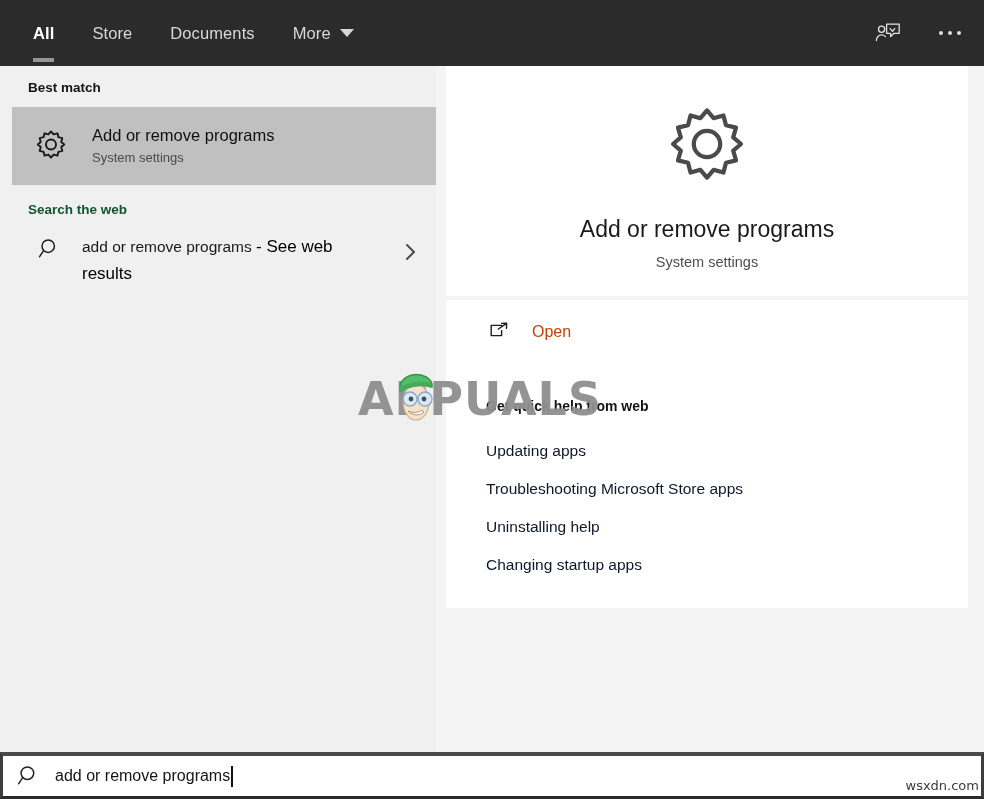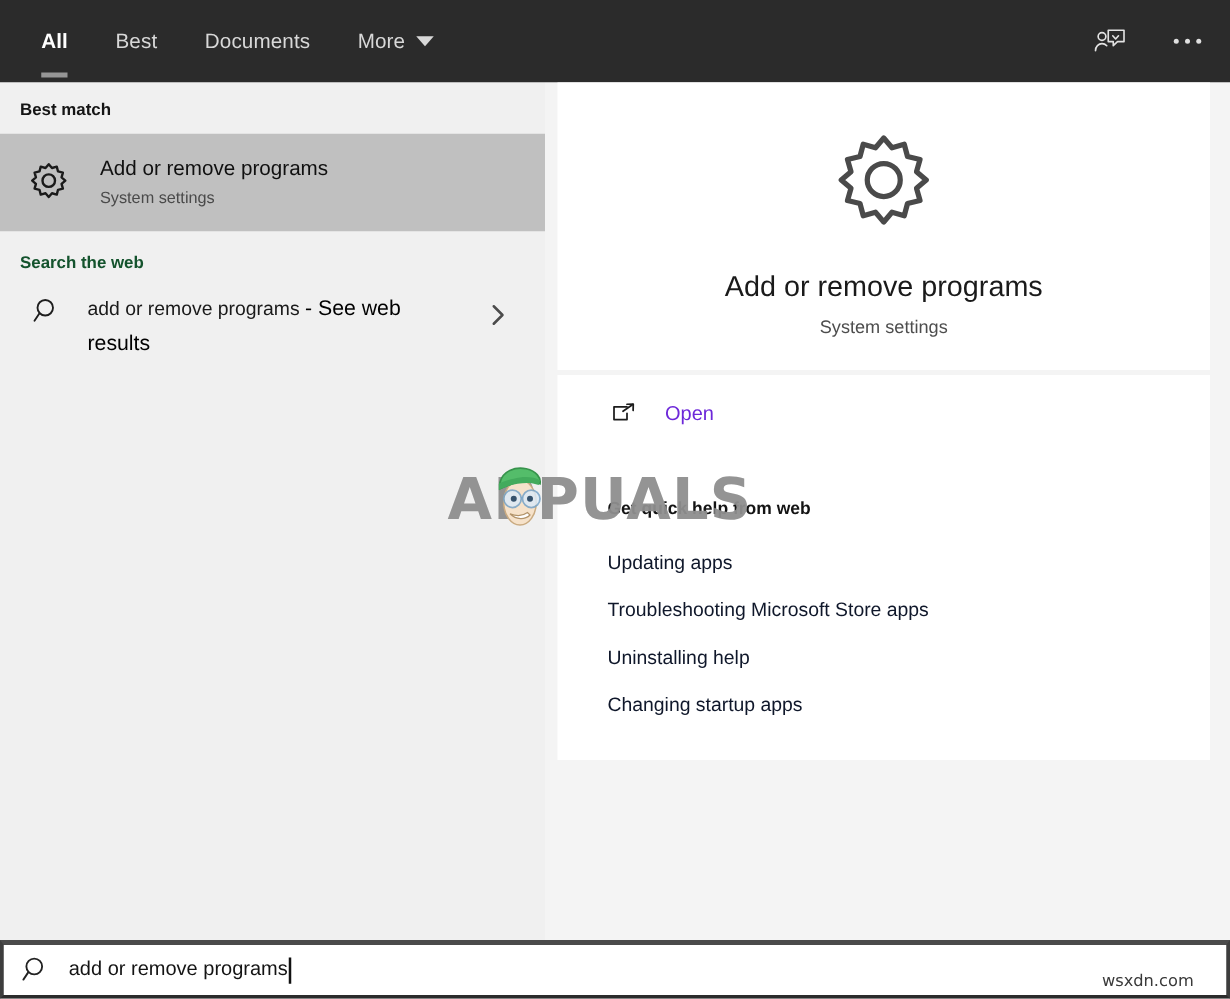--- a/index.html
+++ b/index.html
@@ -53,21 +53,21 @@
   .tb-icon {
     width: 40px; height: 40px;
     display:flex; align-items:center; justify-content:center;
     color:#e0e0e0; cursor:default;
   }
   .dots { display:flex; gap:5px; align-items:center; }
   .dots i { width:4px; height:4px; border-radius:50%; background:#e0e0e0; display:block; }
 
   
   .leftpane {
-    position:absolute; left:0; top:66px;
+    position:absolute; left:12px; top:66px;
     width: 436px; height: 496px;
     background: #f0f0f0;
   }
   .section-head {
     font-size: 13.5px; font-weight: bold; color:#151515;
     padding: 14px 0 12px 16px;
   }
   .bestmatch-row {
     height: 78px;
     background:#c0c0c0;
@@ -108,21 +108,21 @@
   .preview-sub { font-size: 14.5px; color:#4d4d4d; margin-top: 8px; }
   .card-gap { height: 4px; background:#f4f4f4; margin: 0 16px 0 10px; }
   .card-body { padding-bottom: 0; }
   .open-row {
     display:flex; align-items:center;
     height: 64px;
     padding-left: 40px;
     cursor:default;
   }
   .open-icon { width: 26px; display:flex; justify-content:center; }
-  .open-label { margin-left: 20px; font-size: 16px; color:#6d28d9; }
+  .open-label { margin-left: 20px; font-size: 16px; color:#c2410c; }
 
   .help-block { padding: 34px 0 24px 0; }
   .help-head {
     font-size: 14px; font-weight:bold; color:#141414;
     padding-left: 40px; margin-bottom: 18px;
   }
   .help-link {
     font-size: 15.5px; color:#0f172a;
     padding: 10px 0 10px 40px;
     cursor:default;
@@ -156,37 +156,37 @@
   .sb-icon { width: 52px; display:flex; justify-content:center; color:#2a2a2a; }
   .sb-value {
     font-size: 16px; color:#141414;
     display:flex; align-items:center;
   }
   .caretbar {
     display:inline-block; width:1.5px; height: 21px;
     background:#111; margin-left:1px;
   }
   .sb-credit {
-    position:absolute; right: 26px; bottom: 3px;
+    position:absolute; right: 2px; bottom: 3px;
     font-size: 13px; color:#3a3a3a;
     font-family:"DejaVu Sans", sans-serif;
   }
 </style>
 </head>
 <body>
 
 <div id="app">
 
   <div class="topbar">
     <div class="tabs">
       <div class="tab active">
         <span>All</span>
       </div>
       <div class="tab">
-        <span>Best</span>
+        <span>Store</span>
       </div>
       <div class="tab">
         <span>Documents</span>
       </div>
       <div class="tab">
         <span>More</span>
         <span class="caret"></span>
       </div>
     </div>
 

